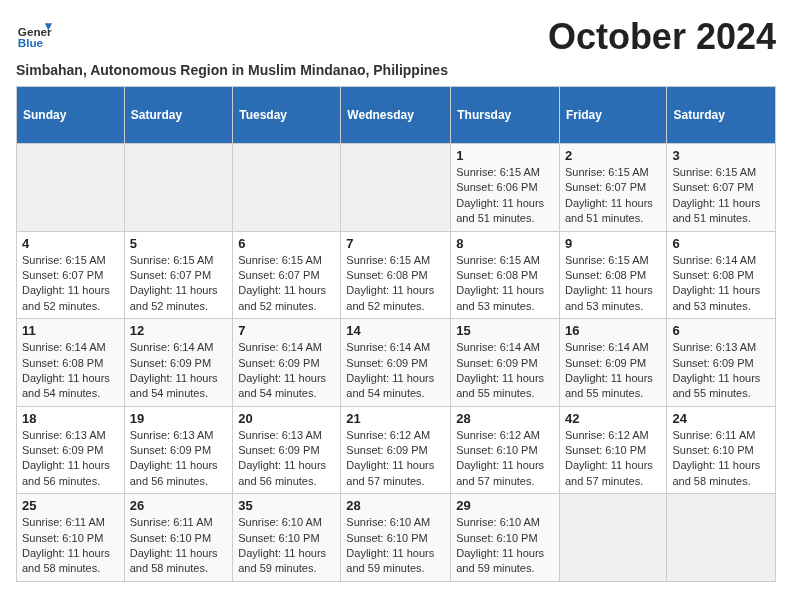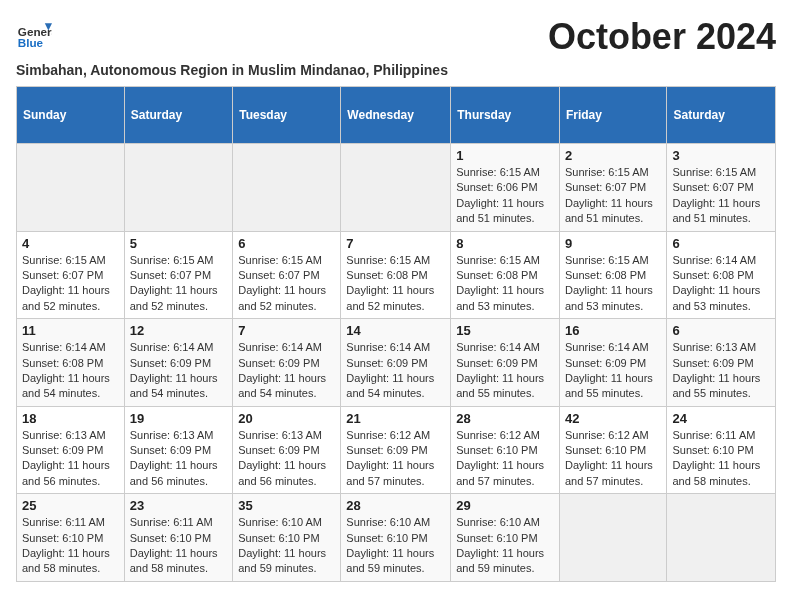--- a/index.html
+++ b/index.html
@@ -291,21 +291,21 @@
       </tr>
       <tr>
         <td>
           <div class="day-num">25</div>
           <div class="day-info" style="white-space: pre-line;">Sunrise: 6:11 AM
 Sunset: 6:10 PM
 Daylight: 11 hours
 and 58 minutes.</div>
         </td>
         <td>
-          <div class="day-num">23</div>
+          <div class="day-num">26</div>
           <div class="day-info" style="white-space: pre-line;">Sunrise: 6:11 AM
 Sunset: 6:10 PM
 Daylight: 11 hours
 and 58 minutes.</div>
         </td>
         <td>
           <div class="day-num">35</div>
           <div class="day-info" style="white-space: pre-line;">Sunrise: 6:10 AM
 Sunset: 6:10 PM
 Daylight: 11 hours

